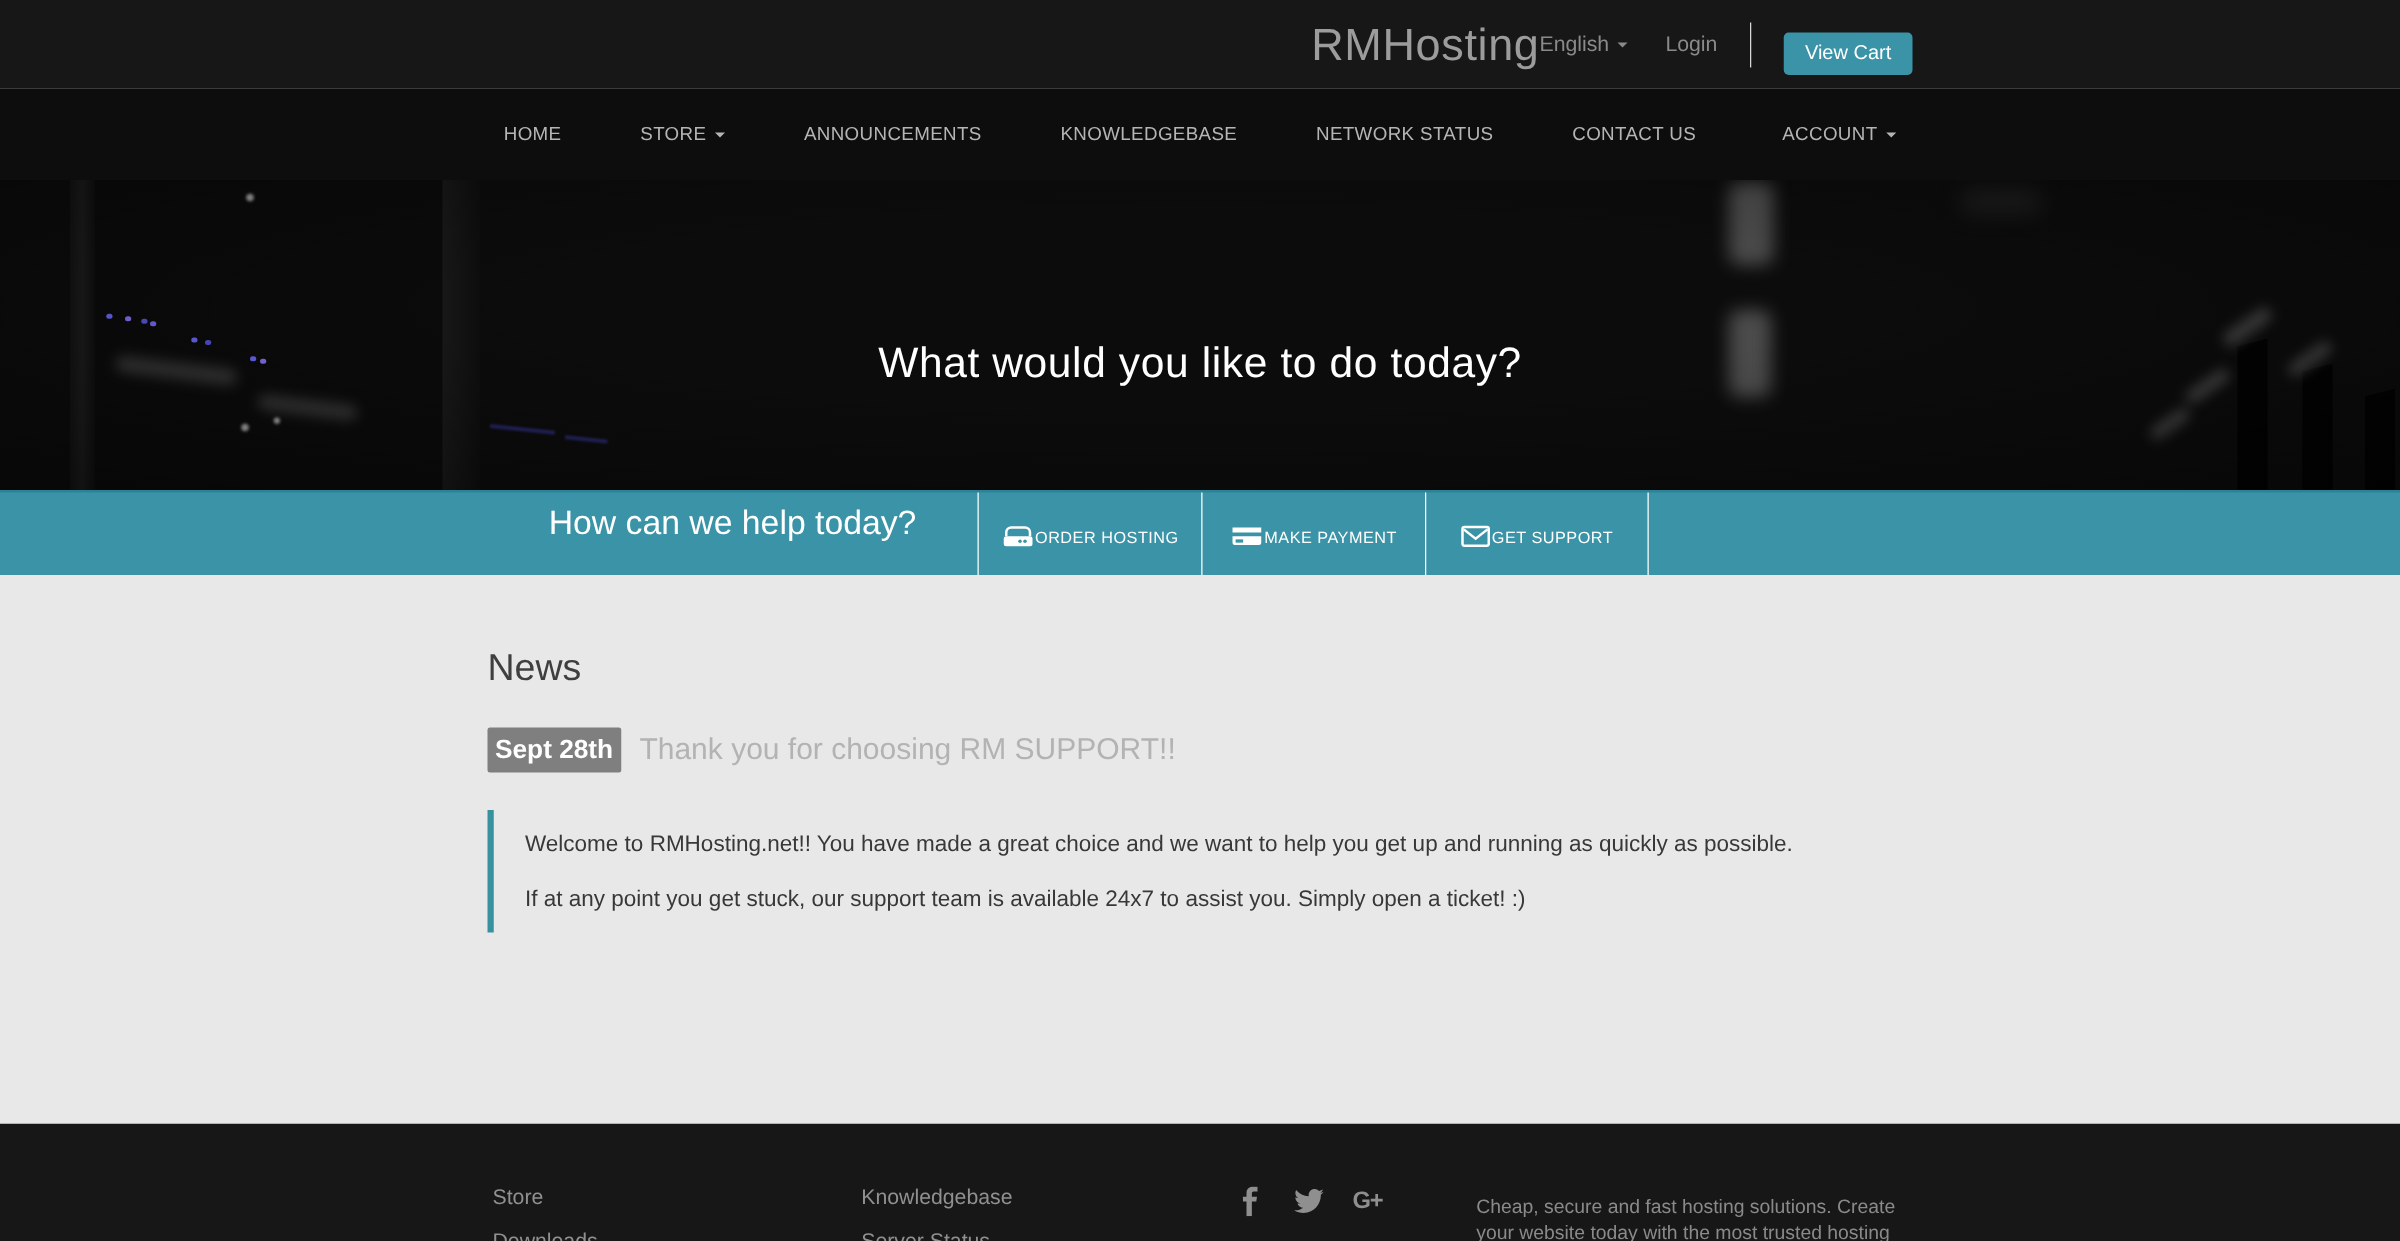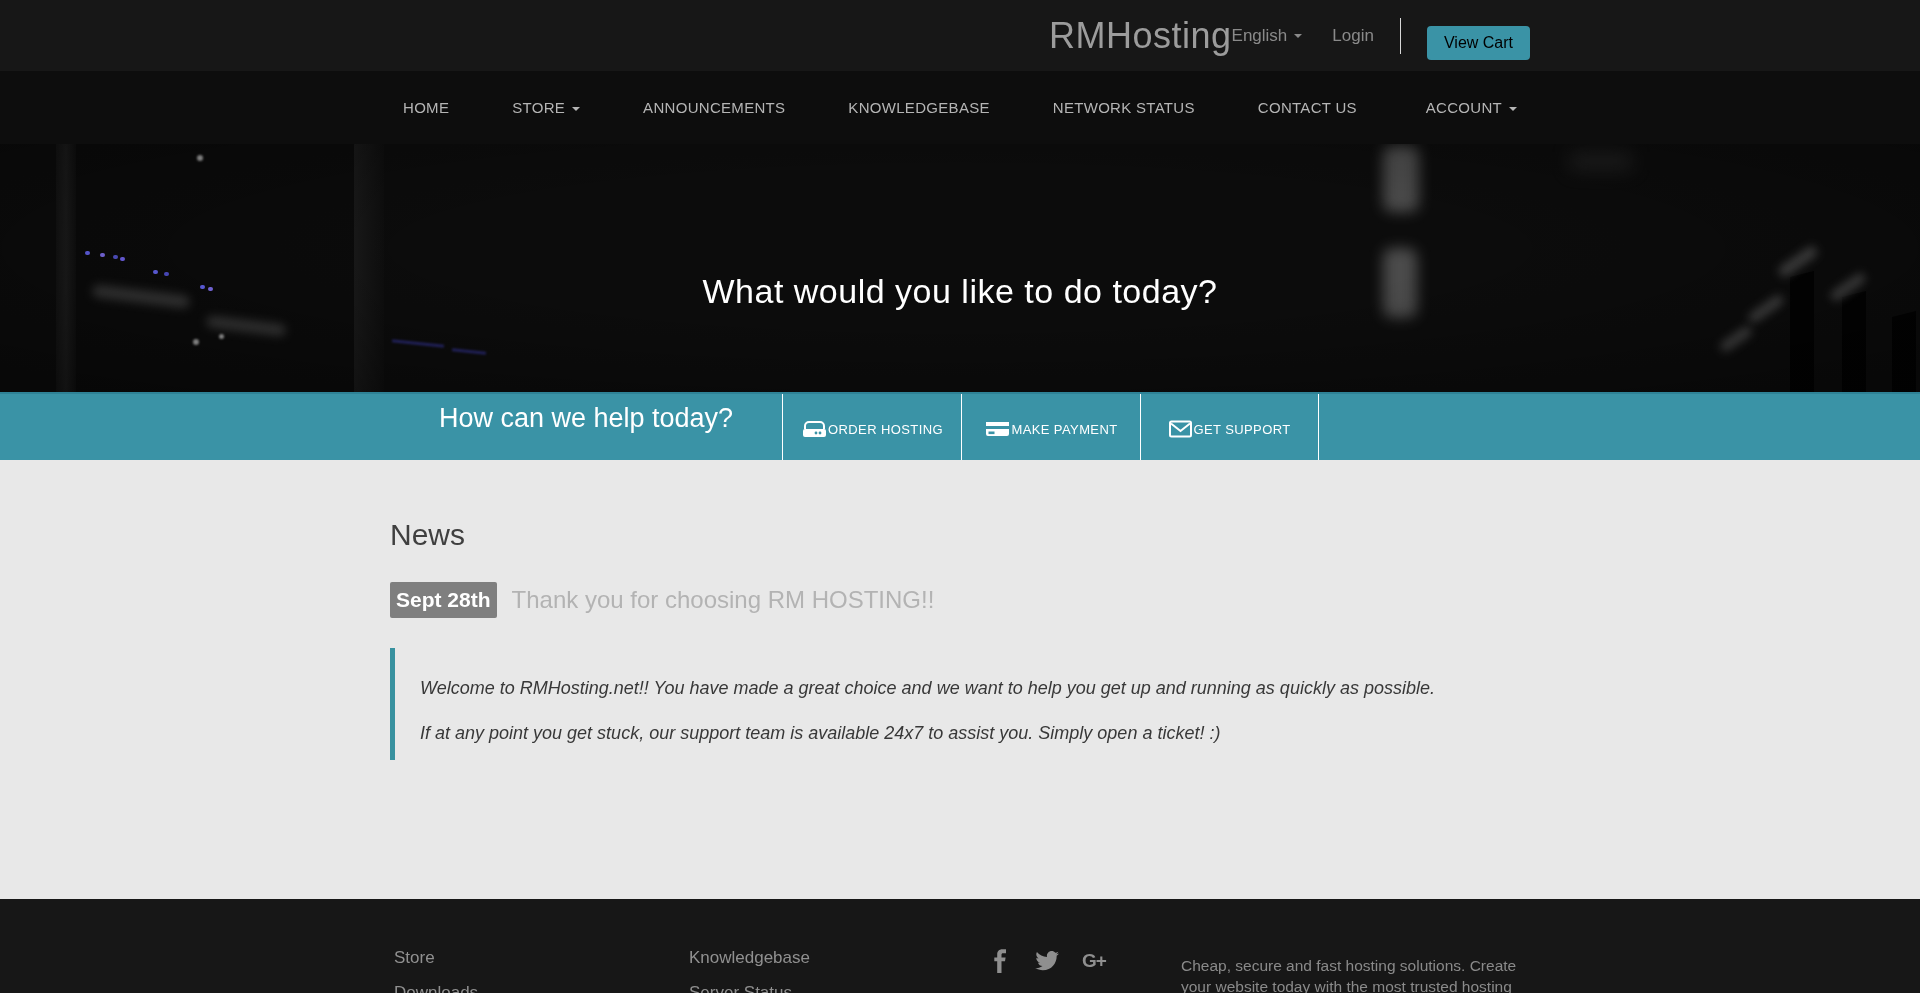--- a/index.html
+++ b/index.html
@@ -13,21 +13,21 @@
 
   
   .topbar { height:71px; background:#171717; }
   .topbar .container { display:flex; align-items:center; justify-content:flex-end; }
   .brand { font-size:36px; color:#9c9c9c; letter-spacing:.5px; font-weight:400; }
   .topbar-right { display:flex; align-items:center; }
   .top-link { color:#8a8a8a; font-size:17px; text-decoration:none; cursor:pointer; }
   .lang { margin-right:30px; }
   .login { margin-right:26px; }
   .vdivider { width:1px; height:36px; background:#d8d8d8; margin-right:26px; }
-  .view-cart { background:#3a93a6; color:#000000; font-size:16px; padding:8px 17px;
+  .view-cart { background:#3a93a6; color:#ffffff; font-size:16px; padding:8px 17px;
                border:none; border-radius:4px; cursor:pointer;margin-top:15px; }
 
   .caret { display:inline-block; margin-left:7px; width:0; height:0; vertical-align:middle;
            border-left:4px solid transparent; border-right:4px solid transparent;
            border-top:4px solid currentColor; }
 
   
   .navbar { height:73px; background:#0d0d0d; }
   .navbar .container { display:flex; align-items:center;gap:37px; }
   .nav-link { color:#b5b5b5; font-size:15px; letter-spacing:.3px; padding:0 13px;
@@ -70,21 +70,21 @@
   
   .main { height:439px; background:#e8e8e8; }
   .main .container { padding-top:58px; }
   .news-heading { margin:0 0 30px; font-size:30px; color:#3f3f3f; font-weight:400; }
   .news-item-head { display:flex; align-items:center; }
   .date-badge { background:#7f7f7f; color:#fff; font-weight:bold; font-size:21px;
                 padding:6px 6px; border-radius:2px; }
   .news-title { color:#b3b3b3; font-size:24px; margin-left:15px; font-weight:400; }
   .announcement { margin-top:30px; border-left:5px solid #38919f; padding:10px 0 12px 25px;
                   max-width:1110px; color:#383838; font-size:18px; line-height:29px; }
-  .announcement p { margin:16px 0 15px;font-style:italic; }
+  .announcement p { margin:3px 0 15px; }
   .announcement p:last-child { margin-bottom:0; }
 
   
   .footer { height:110px; background:#171717; }
   .footer .container { position:relative; }
   .fcol { position:absolute; top:50px; }
   .fcol1 { left:19px; }
   .fcol2 { left:314px; }
   .fcol3 { left:612px; }
   .fcol4 { left:806px; width:355px; top:56px; }
@@ -202,21 +202,21 @@
     </div>
   </div>
 </section>
 
 <main class="main">
   <div class="container">
     <h2 class="news-heading">News</h2>
 
     <div class="news-item-head">
       <span class="date-badge">Sept 28th</span>
-      <span class="news-title">Thank you for choosing RM HOSTING!!</span>
+      <span class="news-title">Thank you for choosing RM SUPPORT!!</span>
     </div>
 
     <div class="announcement">
       <p>Welcome to RMHosting.net!! You have made a great choice and we want to help you get up and running as quickly as possible.</p>
       <p>If at any point you get stuck, our support team is available 24x7 to assist you. Simply open a ticket! :)</p>
     </div>
   </div>
 </main>
 
 <footer class="footer">

